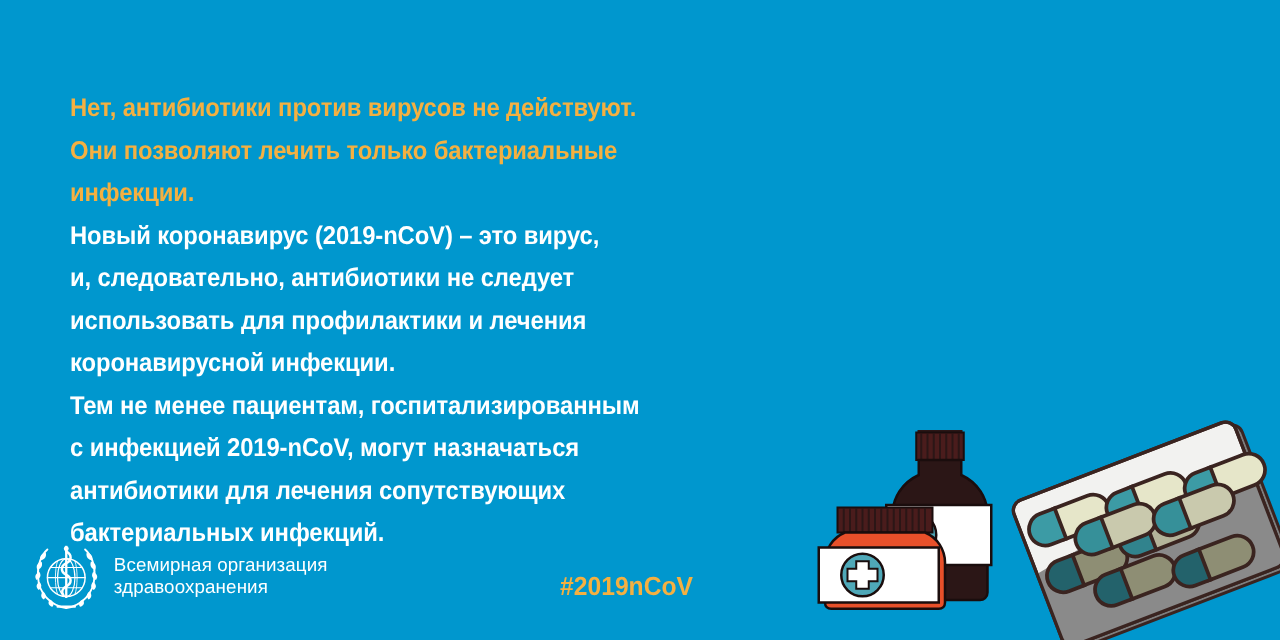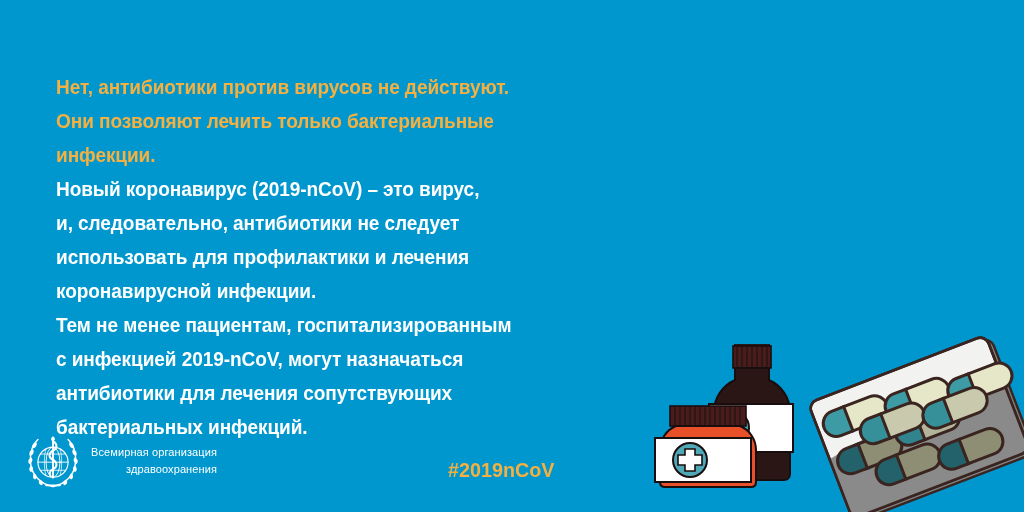--- a/index.html
+++ b/index.html
@@ -60,24 +60,23 @@
     transform-origin:left center;
   }
 
   
   #who-logo{
     position:absolute;left:24px;top:432px;
     display:flex;align-items:center;gap:9px;
   }
   #who-emblem{width:58px;height:58px;display:block;}
   #who-name{
-    color:#FFFFFF;font-size:11px;font-weight:normal;
+    color:#FFFFFF;font-size:15px;font-weight:normal;
     line-height:17px;letter-spacing:0.1px;
     white-space:pre-line;
-    text-align:right;
   }
 
   
   #illustration{
     position:absolute;left:632px;top:302px;
     width:392px;height:210px;
   }
   #illustration svg{display:block;width:392px;height:210px;}
 </style>
 </head>

